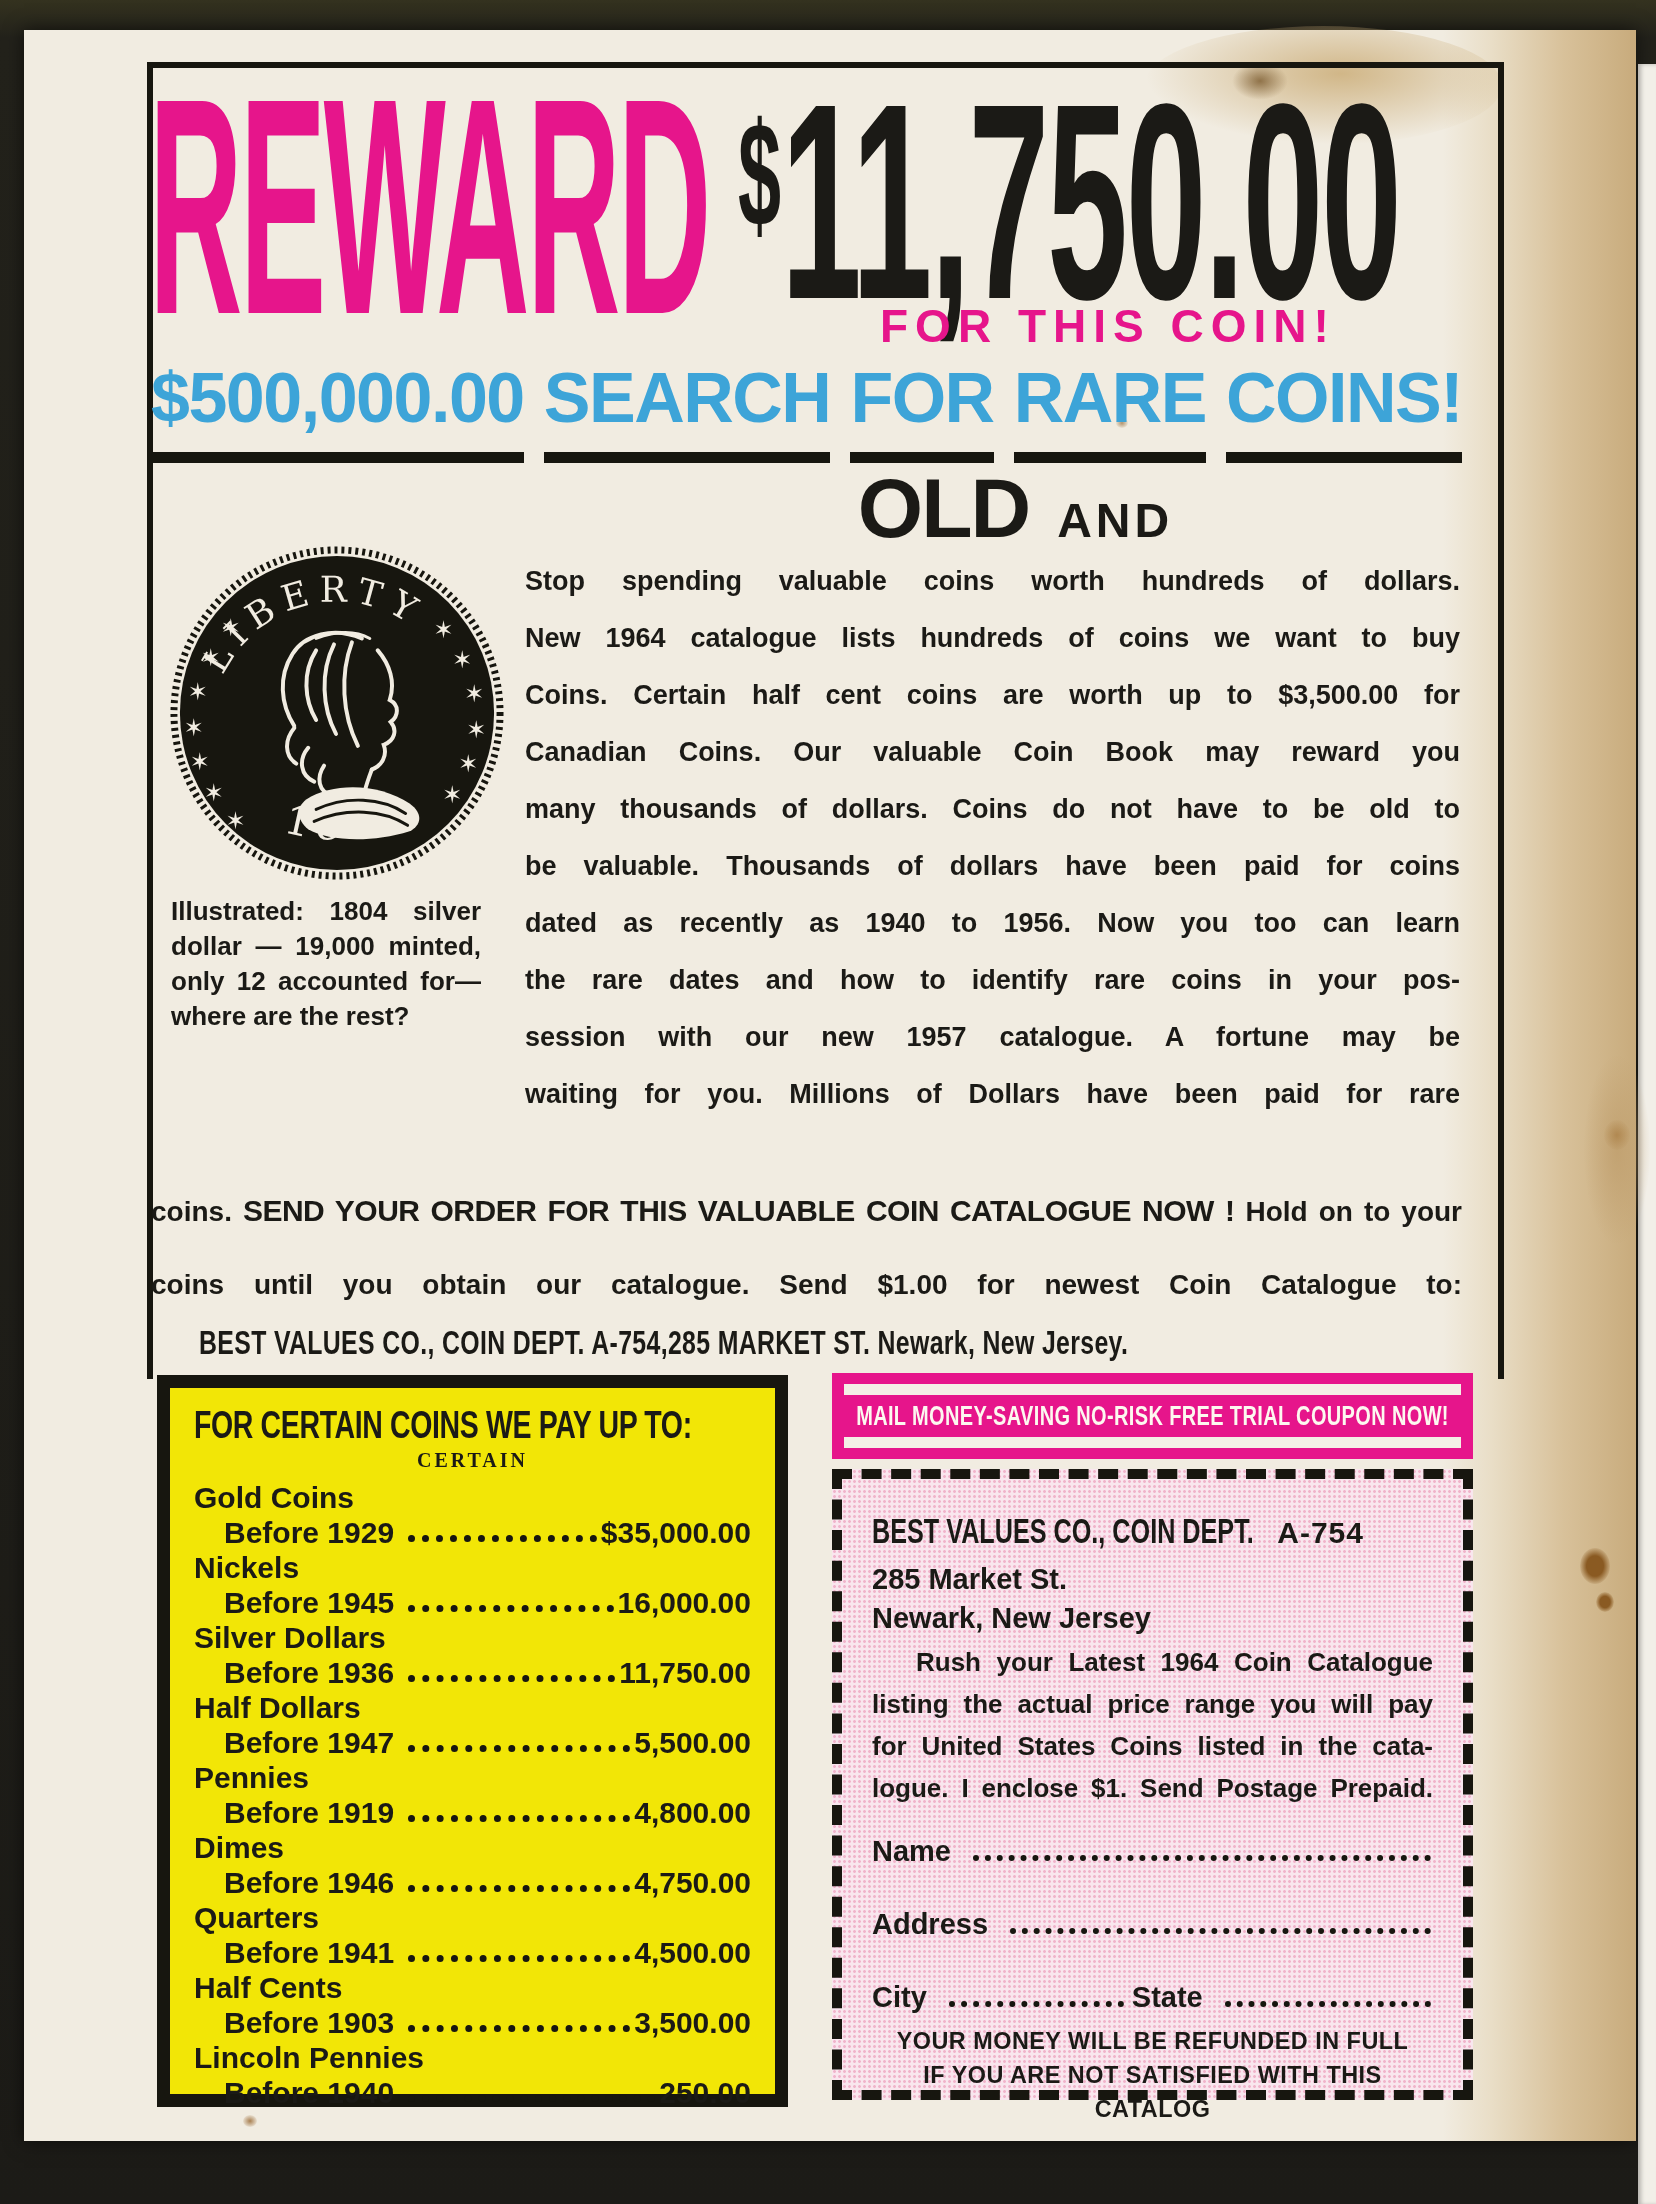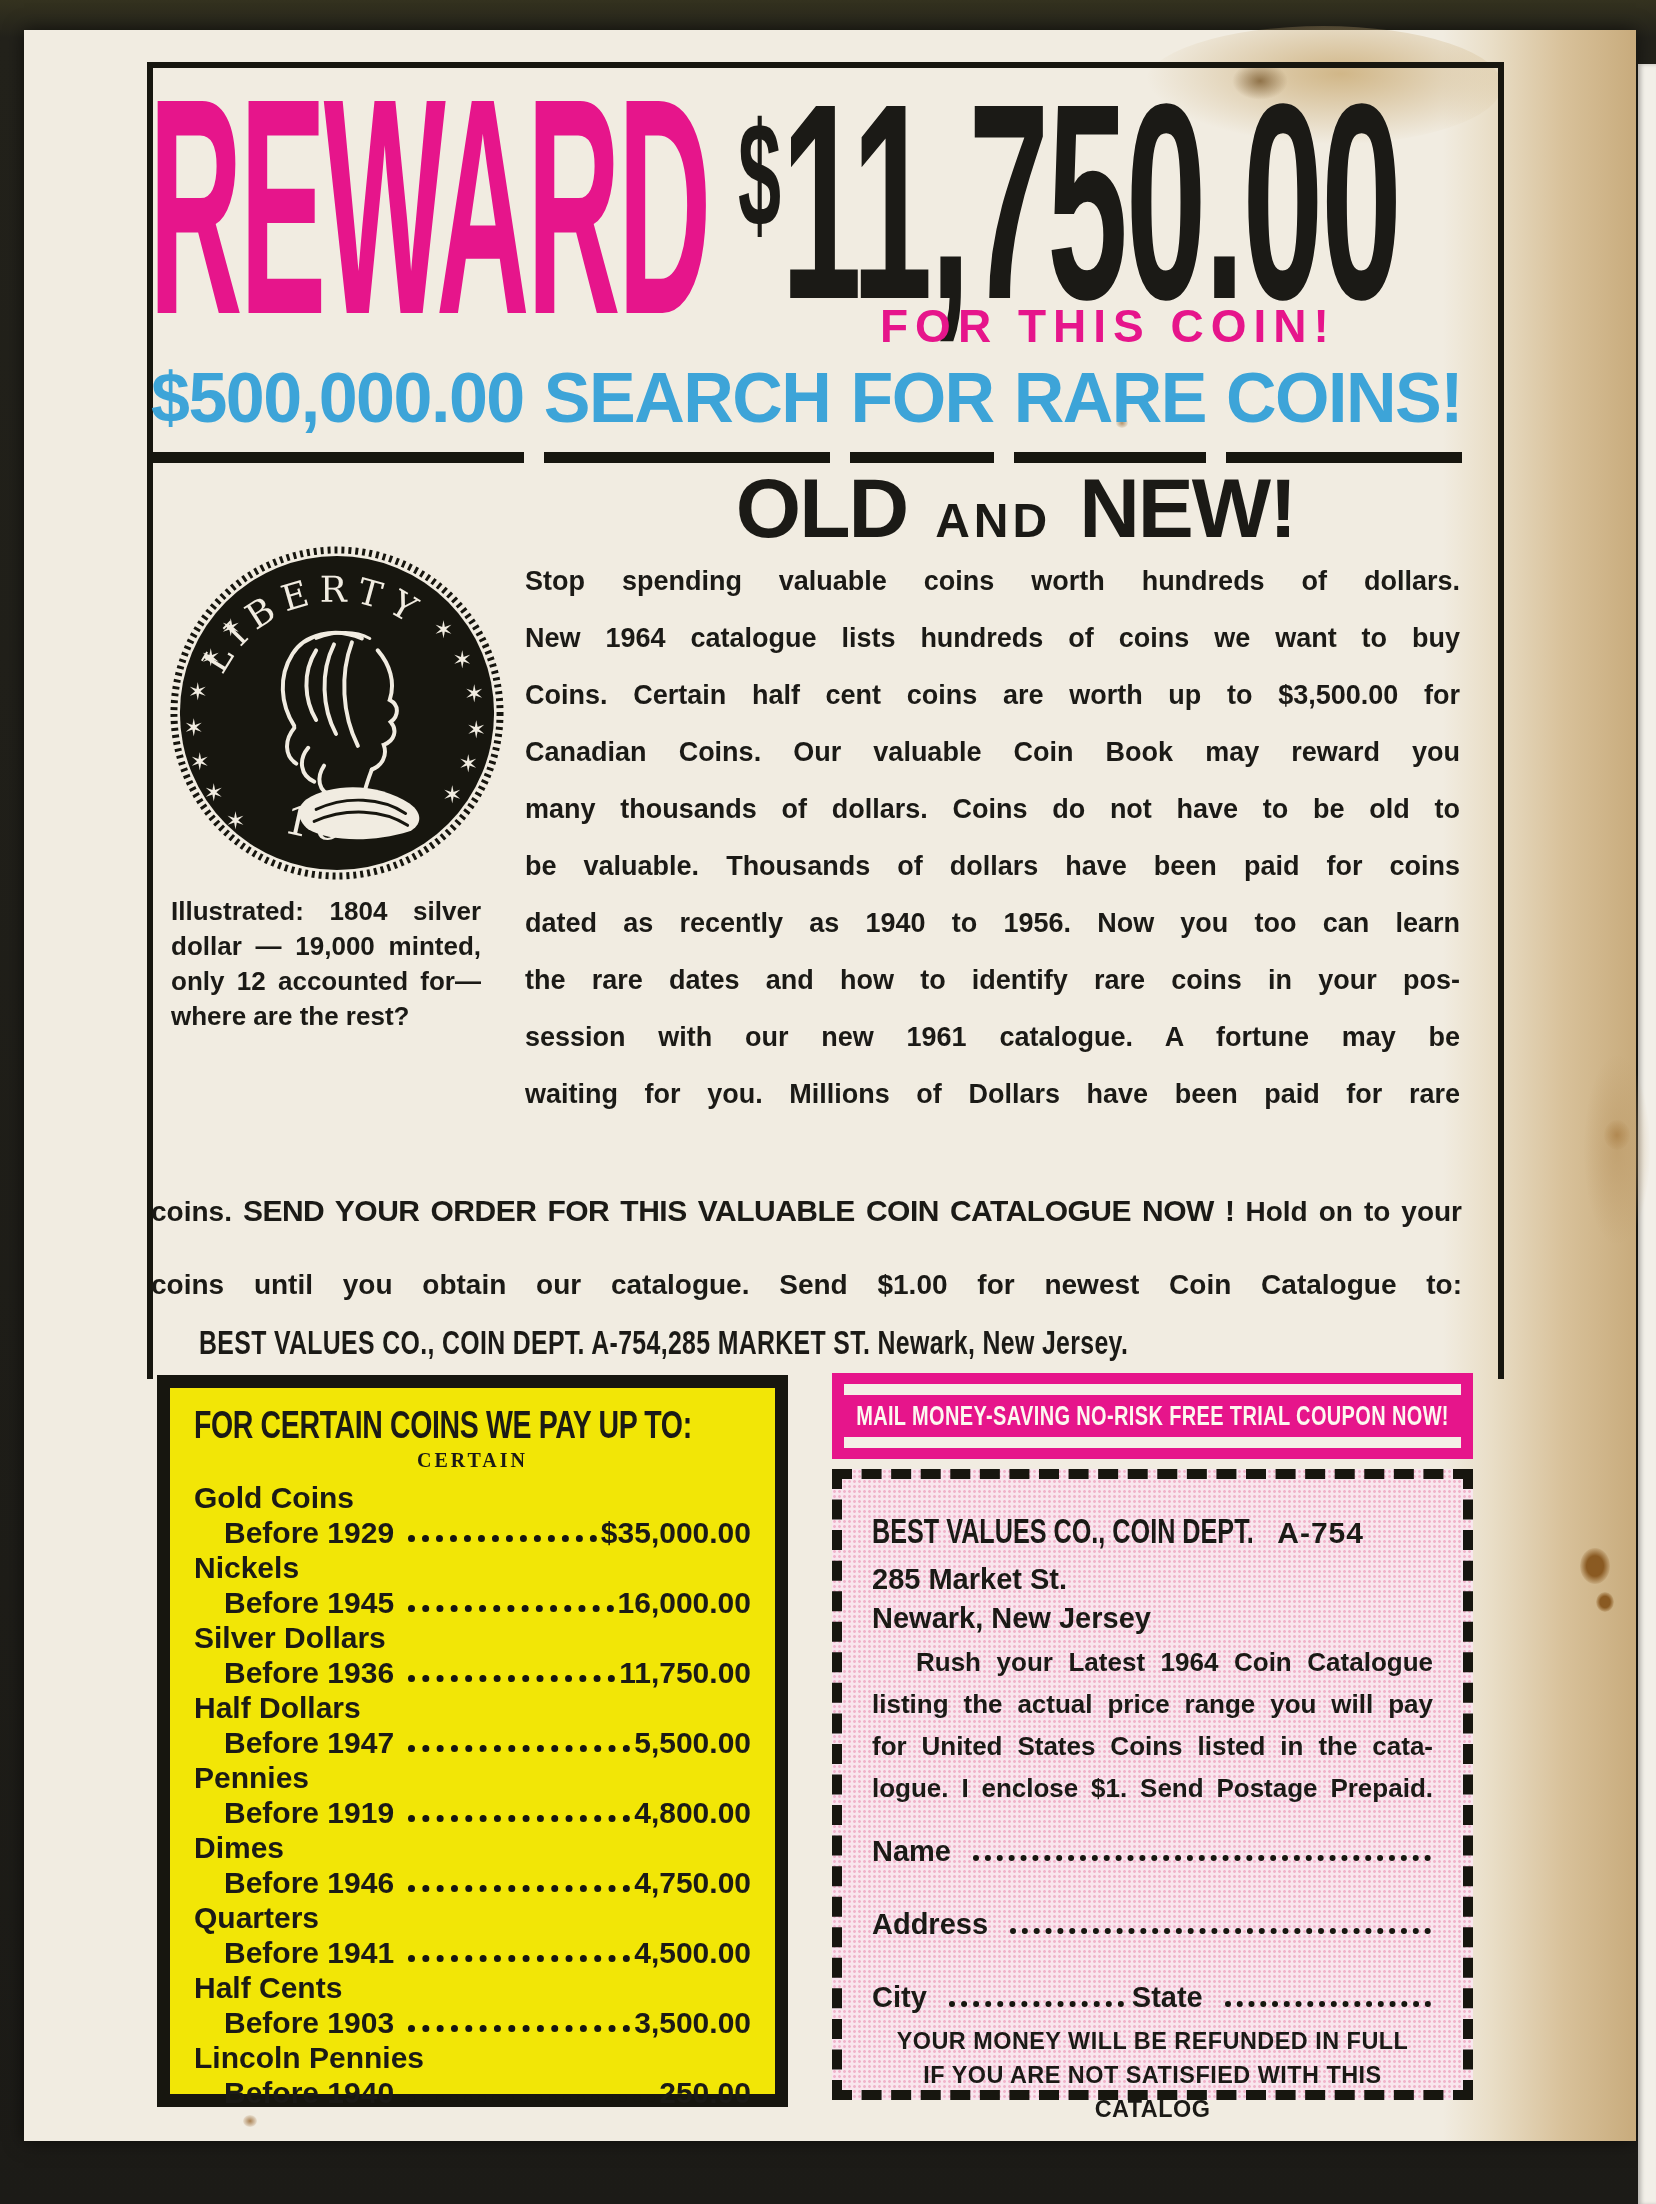--- a/index.html
+++ b/index.html
@@ -114,21 +114,20 @@
     <span>$500,000.00</span>
     <span>SEARCH</span>
     <span>FOR</span>
     <span>RARE</span>
     <span>COINS!</span>
   </div>
 
   <div class="oldnew">
     <span class="big">OLD</span>
     <span class="small">AND</span>
-    <span class="big">NEW!</span>
   </div>
 
   <svg class="coin" viewBox="0 0 342 342">
     <circle cx="171" cy="171" r="164" fill="none" stroke="#17160f" stroke-width="7" stroke-dasharray="3 4"></circle>
     <circle cx="171" cy="171" r="158" fill="#17160f"></circle>
     <defs>
       <path id="arcTop" d="M 50 152 A 126 126 0 0 1 292 148"></path>
       <path id="arcBot" d="M 96 282 Q 171 316 246 278"></path>
     </defs>
     <text font-family="DejaVu Serif, serif" font-size="36" fill="#f1ece1" letter-spacing="9">
@@ -178,21 +177,21 @@
 
   <div class="bodycol">
     <div class="bl">Stop spending valuable coins worth hundreds of dollars.</div>
     <div class="bl">New 1964 catalogue lists hundreds of coins we want to buy</div>
     <div class="bl">Coins. Certain half cent coins are worth up to $3,500.00 for</div>
     <div class="bl">Canadian Coins. Our valuable Coin Book may reward you</div>
     <div class="bl">many thousands of dollars. Coins do not have to be old to</div>
     <div class="bl">be valuable. Thousands of dollars have been paid for coins</div>
     <div class="bl">dated as recently as 1940 to 1956. Now you too can learn</div>
     <div class="bl">the rare dates and how to identify rare coins in your pos-</div>
-    <div class="bl">session with our new 1961  catalogue. A fortune may be</div>
+    <div class="bl">session with our new 1957  catalogue. A fortune may be</div>
     <div class="bl">waiting for you. Millions of Dollars have been paid for rare</div>
   </div>
 
   <div class="closing">
     <div class="cl"><span>coins. </span><span class="cl-bold">SEND YOUR ORDER FOR THIS VALUABLE COIN CATALOGUE NOW !</span><span> Hold on to your</span></div>
     <div class="cl">coins until you obtain our catalogue. Send $1.00 for newest Coin Catalogue to:</div>
   </div>
 
   <div class="addressline">BEST VALUES CO., COIN DEPT. A-754,285 MARKET ST. Newark, New Jersey.</div>
 

